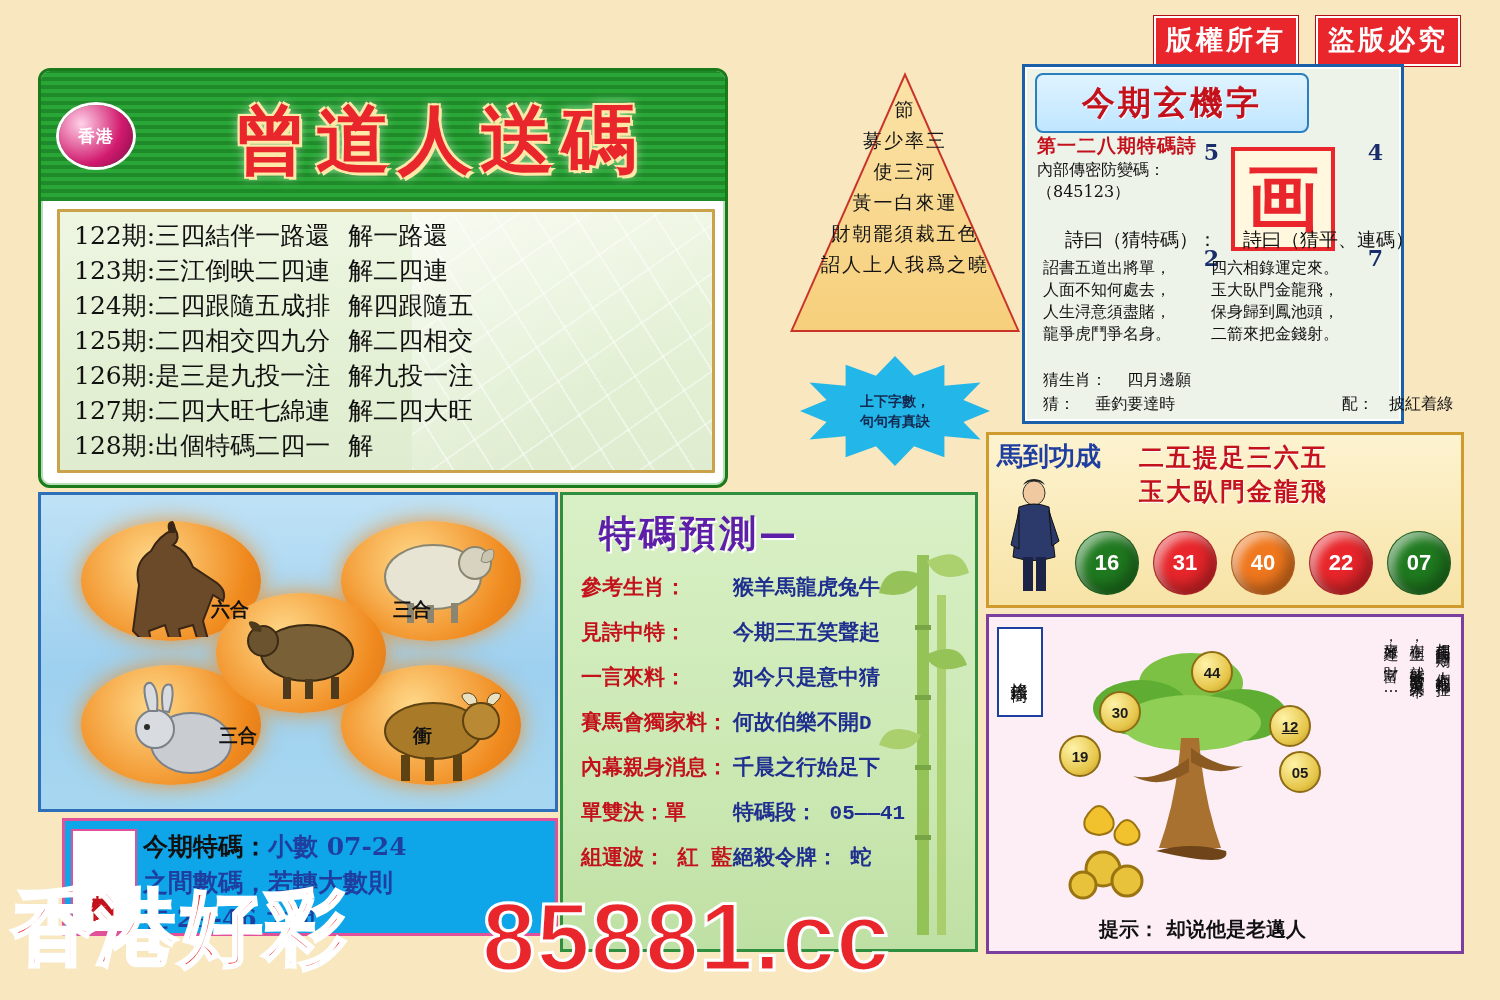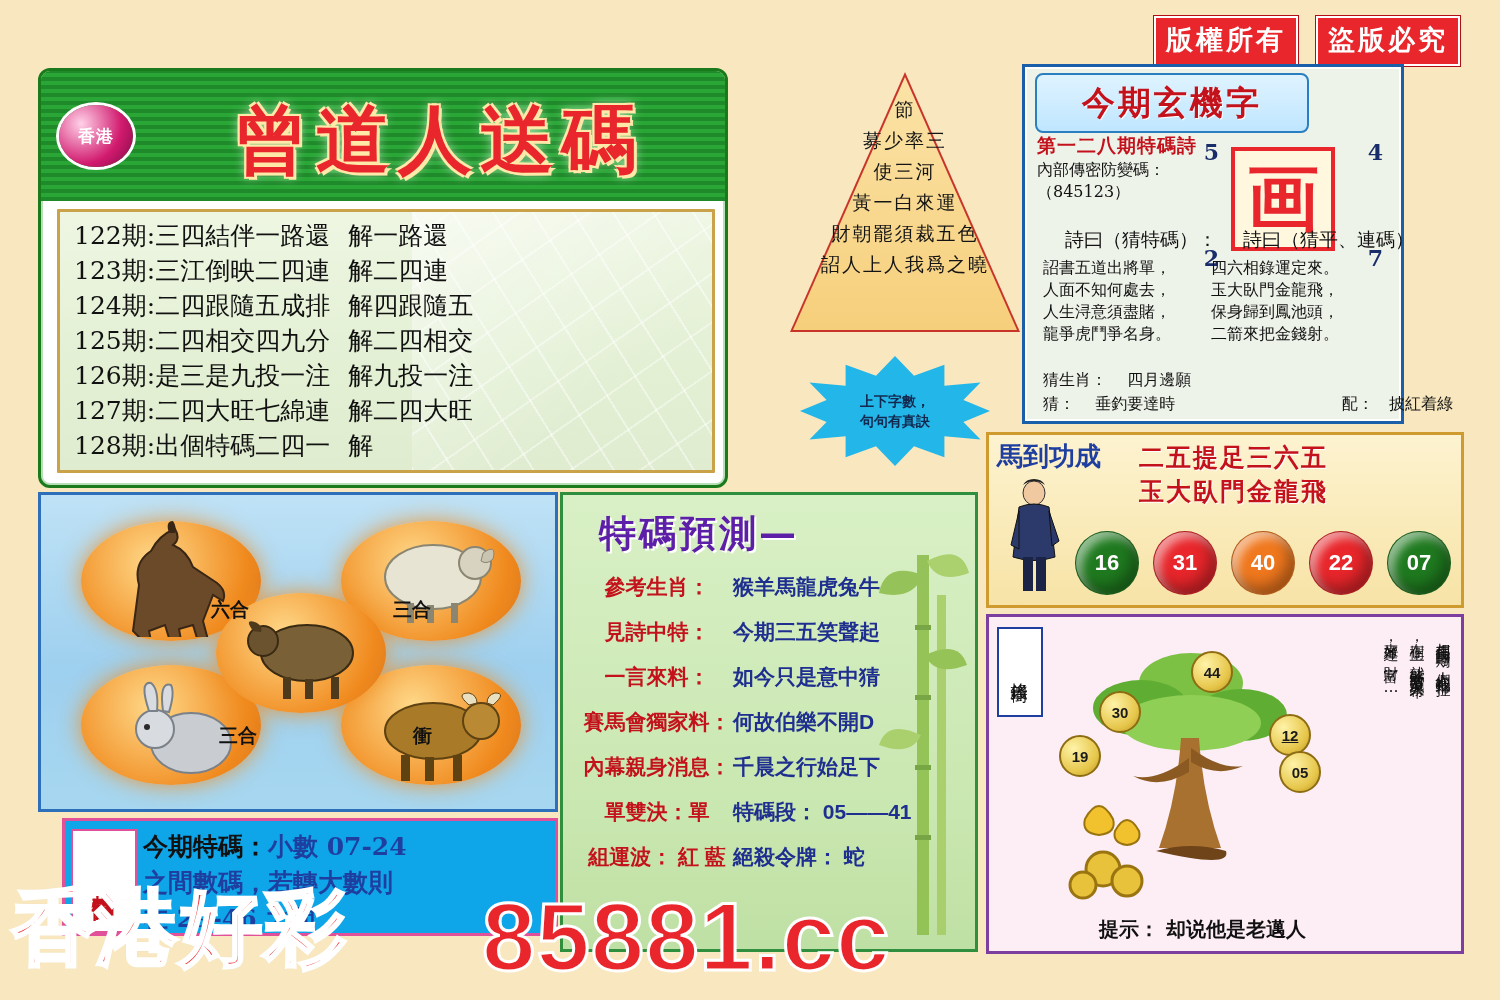--- a/index.html
+++ b/index.html
@@ -303,22 +303,21 @@
     position:absolute;left:36px;top:14px;
     font-family:"DejaVu Serif","Liberation Serif",serif;
     font-weight:bold;font-size:37px;color:#5d1fa8;letter-spacing:3px;
     text-shadow:2px 2px 0 #fff;
   }
   #pred .rows{
     position:absolute;left:18px;top:78px;width:390px;
   }
   #pred .prow{
     display:flex;align-items:baseline;margin-bottom:17px;
-    font-family:Liberation Sans, sans-serif;
-    text-align:center;
+    font-family:Liberation Mono, monospace;
   }
   #pred .k{font-size:21px;color:#c4121c;font-weight:bold;min-width:152px;}
   #pred .v{font-size:21px;color:#1f2f8f;font-weight:bold;}
   #pred .bamboo{
     position:absolute;right:4px;top:40px;width:96px;height:410px;
     opacity:.9;
   }
 
   
   .wm{
@@ -501,21 +500,21 @@
         <path d="M148 135 q-32 24 -56 18 q26 14 56 -4z" fill="#8a5a22"></path>
         <path d="M115 228 q35 -10 70 0 q6 18 -70 0z" fill="#6e4418"></path>
         <circle cx="62" cy="246" r="17" fill="#e8c23a" stroke="#9a7410" stroke-width="3"></circle>
         <circle cx="86" cy="258" r="15" fill="#e8c23a" stroke="#9a7410" stroke-width="3"></circle>
         <circle cx="42" cy="262" r="13" fill="#e8c23a" stroke="#9a7410" stroke-width="3"></circle>
         <path d="M44 196 q14 -26 28 0 q4 14 -14 16 q-18 -2 -14 -16z" fill="#f2c12e" stroke="#9a7410" stroke-width="2"></path>
         <path d="M74 208 q12 -22 24 0 q3 12 -12 14 q-15 -2 -12 -14z" fill="#f2c12e" stroke="#9a7410" stroke-width="2"></path>
       </svg>
       <div class="treeball" style="left:150px;top:28px;">44</div>
       <div class="treeball" style="left:58px;top:68px;">30</div>
-      <div class="treeball" style="left:228px;top:91px;text-decoration:underline;">12</div>
+      <div class="treeball" style="left:228px;top:82px;text-decoration:underline;">12</div>
       <div class="treeball" style="left:18px;top:112px;">19</div>
       <div class="treeball" style="left:238px;top:128px;">05</div>
     </div>
 
     <div class="hint">
       <span>提示：</span>
       <span>却说他是老邁人</span>
     </div>
   </div>
 

